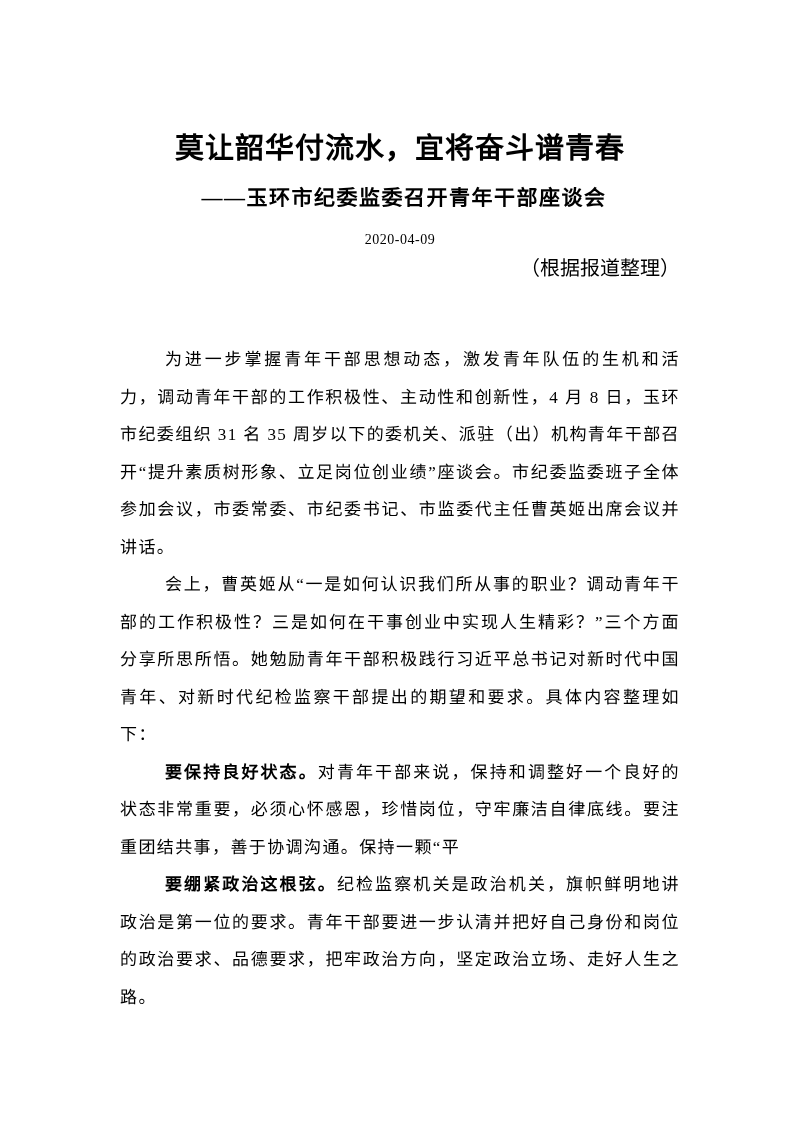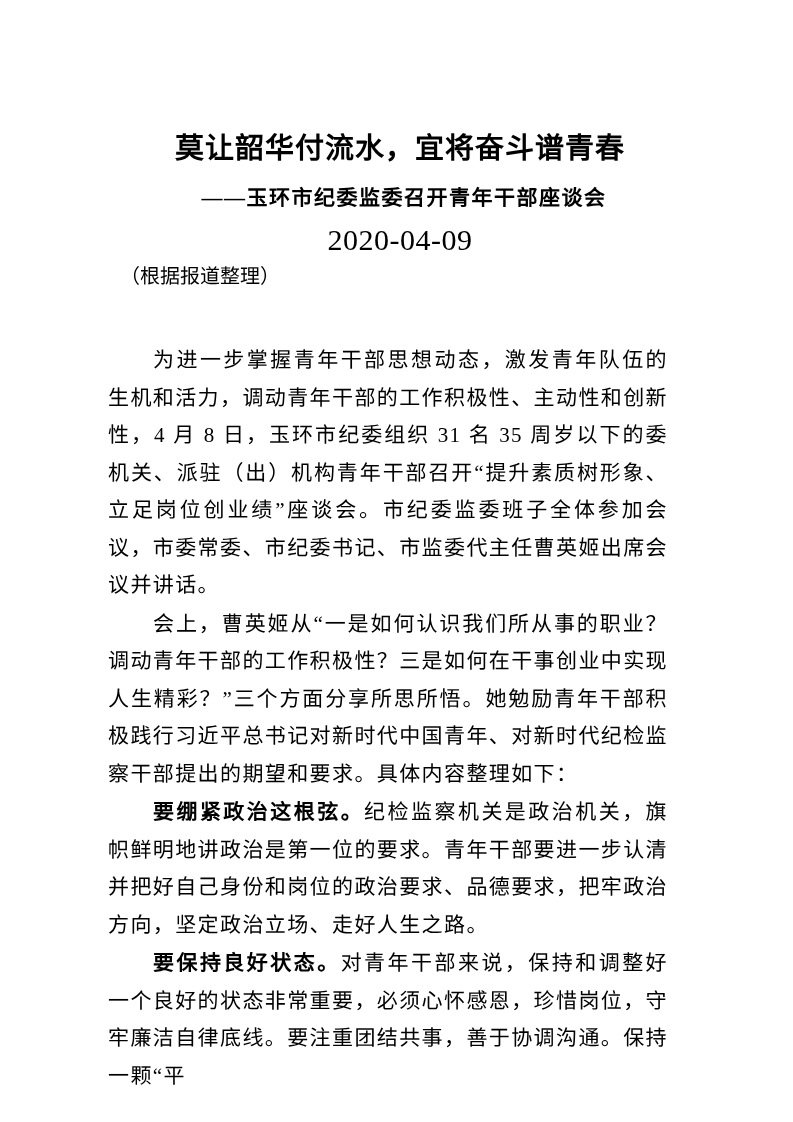--- a/index.html
+++ b/index.html
@@ -41,41 +41,41 @@
     font-weight: 700;
     letter-spacing: 1.5px;
     font-family: "Liberation Serif", "DejaVu Serif", serif;
   }
   .doc-date {
     position: absolute;
     top: 226px;
     left: 120px;
     width: 560px;
     text-align: center;
-    font-size: 30px;
+    font-size: 14px;
     line-height: 28px;
     font-weight: 400;
     letter-spacing: 0.5px;
   }
   .doc-note {
     position: absolute;
-    top: 262px;
+    top: 254px;
     left: 120px;
     width: 560px;
-    text-align: left;
+    text-align: right;
     font-size: 20px;
     line-height: 28px;
     font-weight: 400;
   }
   .doc-body {
     position: absolute;
     top: 341px;
-    left: 108px;
+    left: 120px;
     width: 560px;
-    font-size: 21px;
+    font-size: 17px;
     line-height: 37.5px;
     letter-spacing: 1.4px;
     text-align: justify;
   }
   .doc-body p {
     margin: 0;
     padding: 0;
     text-indent: 45px;
   }
   .para-lead {
@@ -94,18 +94,18 @@
 
   <div class="doc-date">2020-04-09</div>
 
   <div class="doc-note">（根据报道整理）</div>
 
   <div class="doc-body">
     <p><span class="para-lead"></span><span>为进一步掌握青年干部思想动态，激发青年队伍的生机和活力，调动青年干部的工作积极性、主动性和创新性，4 月 8 日，玉环市纪委组织 31 名 35 周岁以下的委机关、派驻（出）机构青年干部召开“提升素质树形象、立足岗位创业绩”座谈会。市纪委监委班子全体参加会议，市委常委、市纪委书记、市监委代主任曹英姬出席会议并讲话。</span></p>
 
     <p><span class="para-lead"></span><span>会上，曹英姬从“一是如何认识我们所从事的职业？调动青年干部的工作积极性？三是如何在干事创业中实现人生精彩？”三个方面分享所思所悟。她勉励青年干部积极践行习近平总书记对新时代中国青年、对新时代纪检监察干部提出的期望和要求。具体内容整理如下：</span></p>
 
+    <p><span class="para-lead">要保持良好状态。</span><span>对青年干部来说，保持和调整好一个良好的状态非常重要，必须心怀感恩，珍惜岗位，守牢廉洁自律底线。要注重团结共事，善于协调沟通。保持一颗“平</span></p>
+
     <p><span class="para-lead">要绷紧政治这根弦。</span><span>纪检监察机关是政治机关，旗帜鲜明地讲政治是第一位的要求。青年干部要进一步认清并把好自己身份和岗位的政治要求、品德要求，把牢政治方向，坚定政治立场、走好人生之路。</span></p>
-
-    <p><span class="para-lead">要保持良好状态。</span><span>对青年干部来说，保持和调整好一个良好的状态非常重要，必须心怀感恩，珍惜岗位，守牢廉洁自律底线。要注重团结共事，善于协调沟通。保持一颗“平</span></p>
   </div>
 
 </div>
 
 </body></html>

